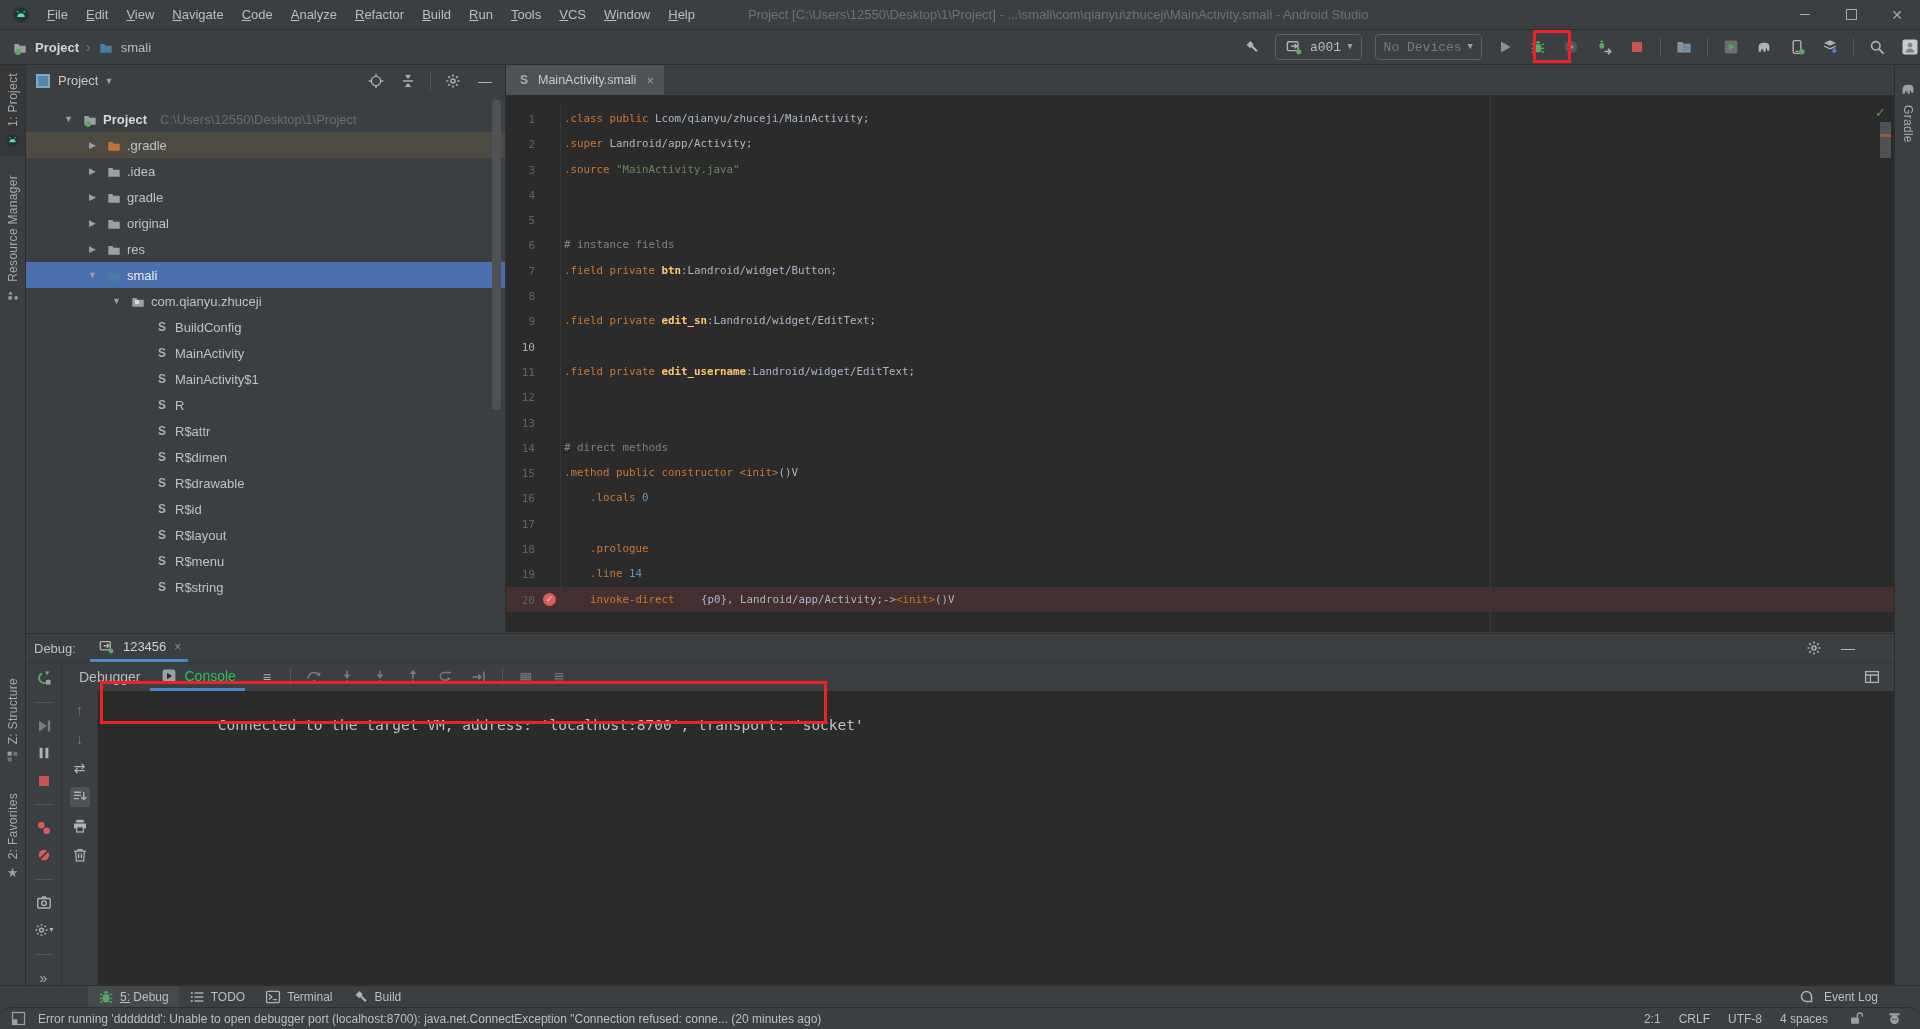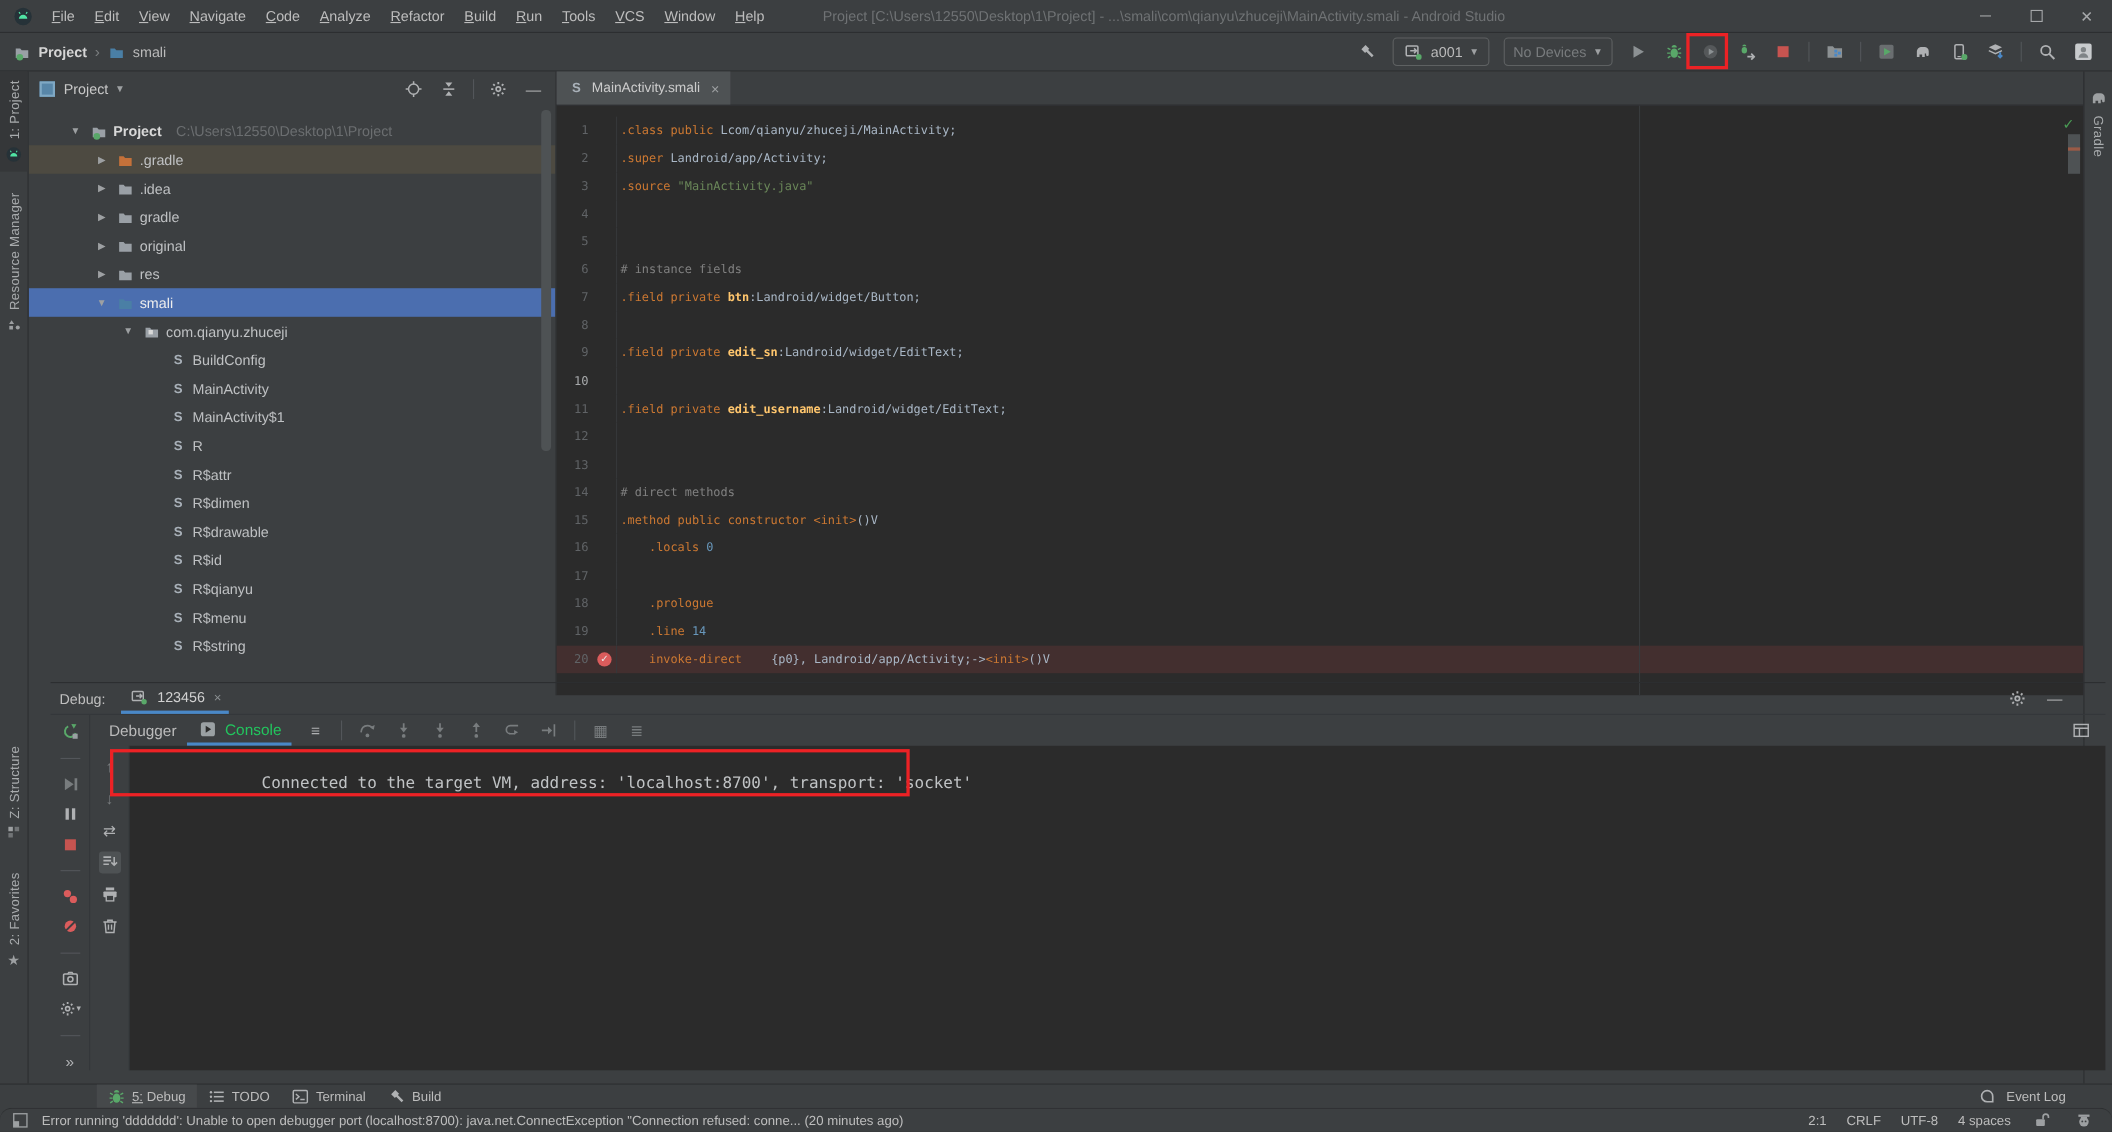--- a/index.html
+++ b/index.html
@@ -29,21 +29,21 @@
 
   
   .toolbar{position:absolute;left:0;top:30px;right:0;height:35px;display:flex;align-items:center;
            border-bottom:1px solid #2c2e30;box-sizing:border-box;}
   .crumbs{display:flex;align-items:center;gap:7px;margin-left:12px;}
   .crumb-root{font-weight:bold;color:#D5D5D5;}
   .crumb-sep{color:#7A7D7F;font-size:14px;}
   .folder-ic{position:relative;width:16px;height:13px;}
   .folder-ic svg{position:absolute;left:0;top:0;}
   .greendot{position:absolute;left:3px;bottom:-1px;width:6px;height:6px;border-radius:50%;background:#59A869;}
-  .tright{margin-left:auto;display:flex;align-items:center;gap:13px;padding-right:16px;}
+  .tright{margin-left:auto;display:flex;align-items:center;gap:13px;padding-right:0;font-family:Liberation Mono, monospace;}
   .combo{display:flex;align-items:center;gap:6px;border:1px solid #5E6162;border-radius:4px;height:24px;padding:0 8px;}
   .combo .caret{font-size:9px;color:#9DA0A2;}
   .combo.dim{color:#787B7D;}
   .iconrow{display:flex;align-items:center;gap:13px;}
 
   
   .lstripe{position:absolute;left:0;top:65px;width:26px;height:920px;border-right:1px solid #2c2e30;box-sizing:border-box;}
   .stripe-item{position:absolute;left:0;width:25px;display:flex;flex-direction:column;align-items:center;gap:6px;padding:8px 0;}
   .stripe-item.active{background:#353739;}
   .vtext-up{writing-mode:vertical-rl;transform:rotate(180deg);font-size:12px;color:#A8ABAD;letter-spacing:.3px;}
@@ -87,21 +87,21 @@
   .marginguide{position:absolute;left:984px;top:31px;bottom:0;width:1px;background:#383B3D;}
   .ed-check{position:absolute;right:8px;top:40px;color:#499C54;font-size:13px;}
   .ed-thumb{position:absolute;right:3px;top:57px;width:11px;height:36px;background:#4E5254;}
   .ed-thumb .mark{position:absolute;left:0;right:0;top:12px;height:3px;background:#9A5B47;}
 
   
   .rstripe{position:absolute;right:0;top:65px;width:26px;height:920px;border-left:1px solid #2c2e30;box-sizing:border-box;
            display:flex;flex-direction:column;align-items:center;padding-top:16px;gap:8px;}
 
   
-  .debug{position:absolute;left:26px;top:620px;width:1868px;height:353px;border-top:1px solid #2c2e30;box-sizing:border-box;margin-left:20px;}
+  .debug{position:absolute;left:26px;top:633px;width:1868px;height:353px;border-top:1px solid #2c2e30;box-sizing:border-box;}
   .dheader{height:29px;display:flex;align-items:center;padding-left:8px;border-bottom:1px solid #34373a;box-sizing:border-box;}
   .dlabel{color:#BFBFBF;}
   .stab{display:flex;align-items:center;gap:6px;height:28px;padding:0 7px;margin-left:14px;
         border-bottom:3px solid #4A88C7;box-sizing:border-box;color:#D0D0D0;}
   .stab .close{color:#8C9193;font-size:12px;margin-left:2px;}
   .dheader-icons{margin-left:auto;display:flex;gap:14px;padding-right:36px;}
   .dbody{display:flex;height:323px;}
   .dcol1{flex:0 0 36px;border-right:1px solid #34373a;box-sizing:border-box;display:flex;flex-direction:column;
          align-items:center;padding-top:7px;gap:11px;}
   .dright{flex:1;display:flex;flex-direction:column;min-width:0;}
@@ -656,21 +656,21 @@
           <span class="tlabel">R$drawable</span>
         </div>
         <div class="trow" style="padding-left: 106px;">
           <span class="tarrow"></span>
           <span class="sfile">S</span>
           <span class="tlabel">R$id</span>
         </div>
         <div class="trow" style="padding-left: 106px;">
           <span class="tarrow"></span>
           <span class="sfile">S</span>
-          <span class="tlabel">R$qianyu</span>
+          <span class="tlabel">R$layout</span>
         </div>
         <div class="trow" style="padding-left: 106px;">
           <span class="tarrow"></span>
           <span class="sfile">S</span>
           <span class="tlabel">R$menu</span>
         </div>
         <div class="trow" style="padding-left: 106px;">
           <span class="tarrow"></span>
           <span class="sfile">S</span>
           <span class="tlabel">R$string</span>

